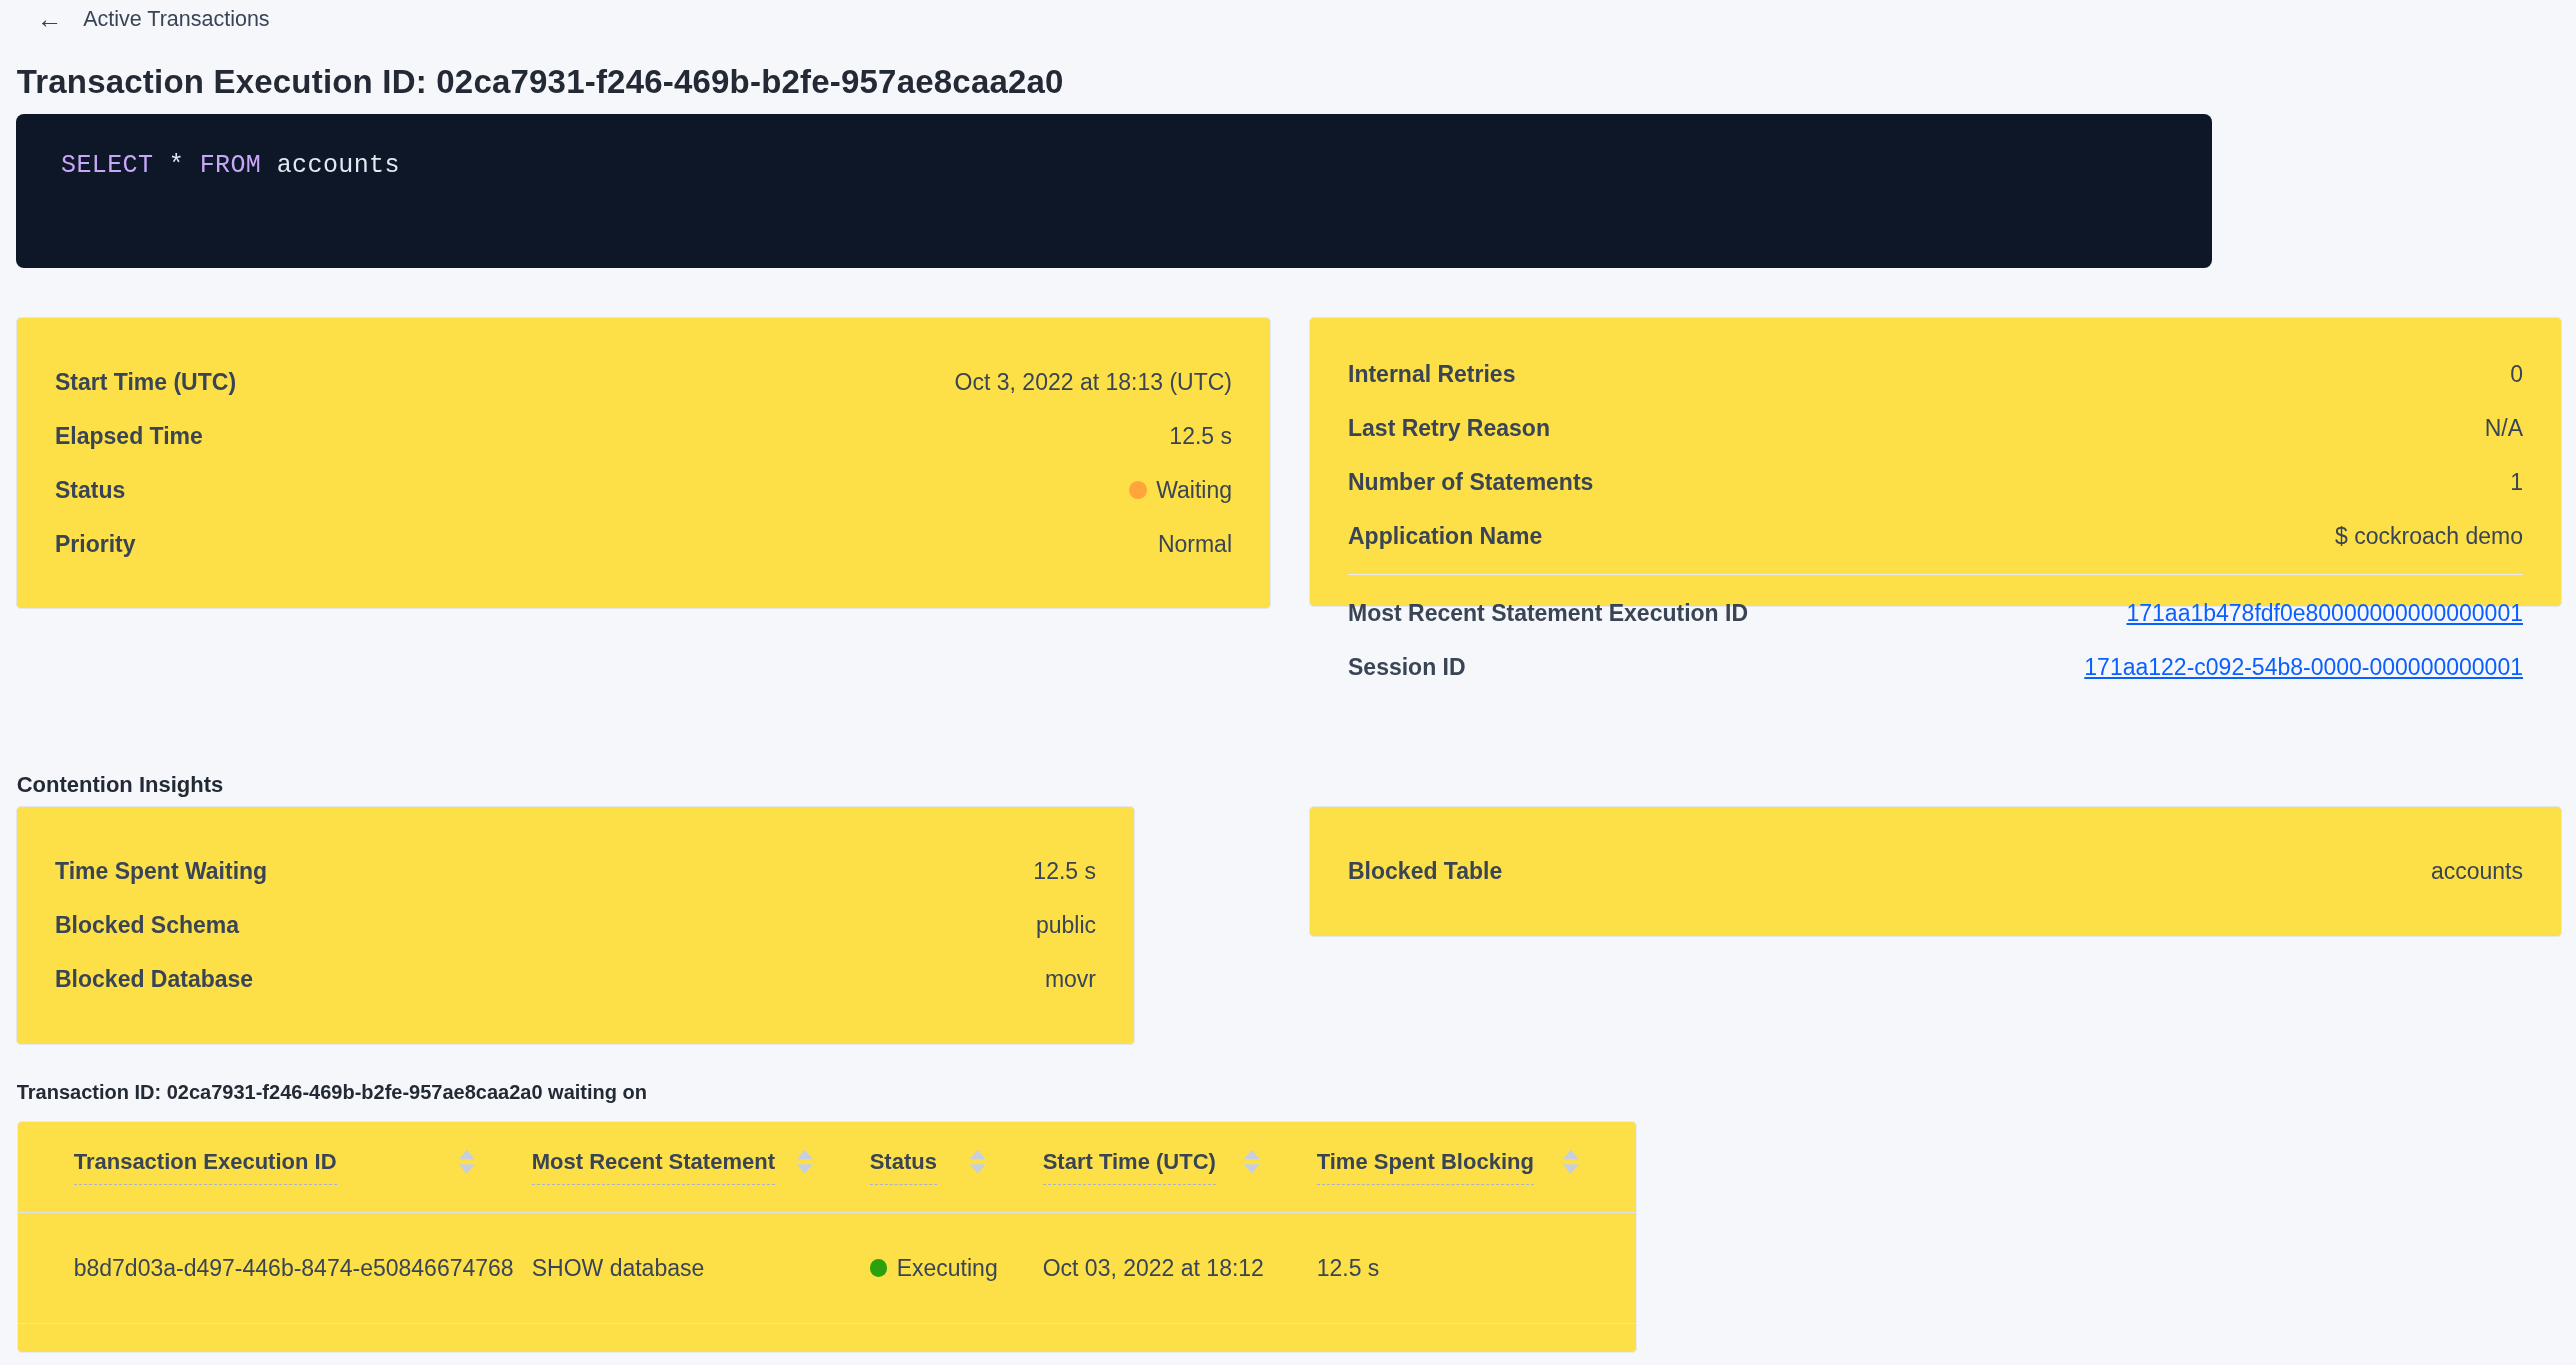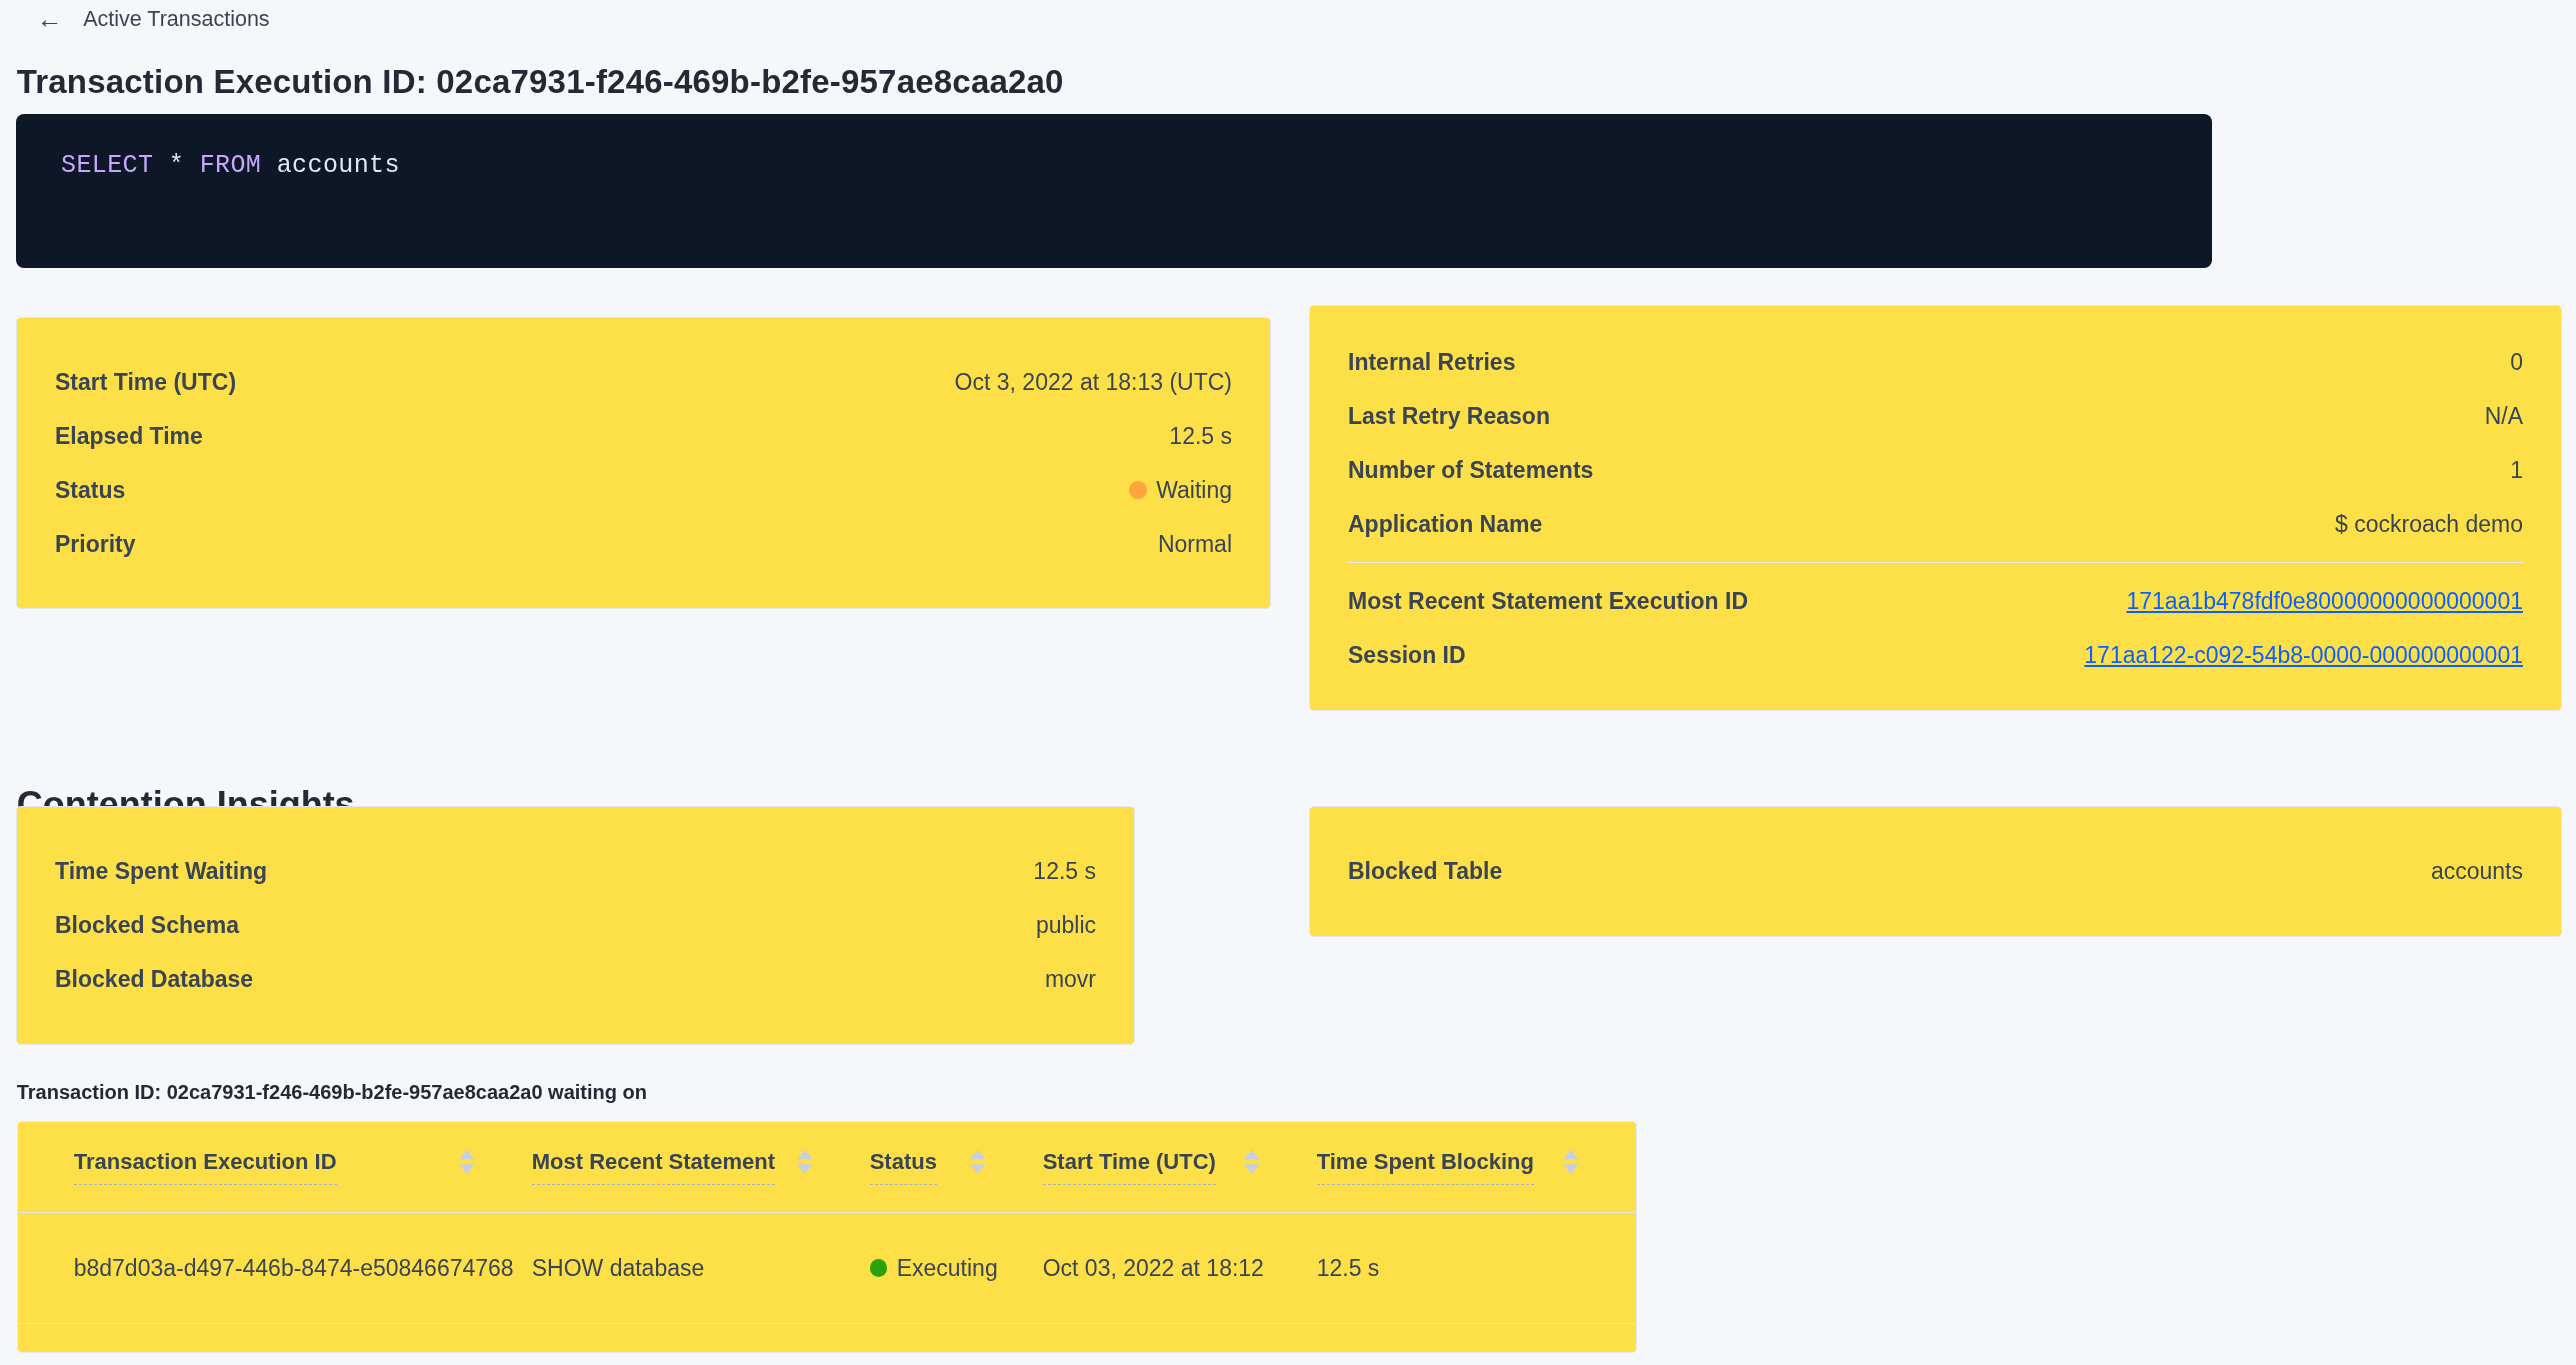--- a/index.html
+++ b/index.html
@@ -46,21 +46,21 @@
   }
   .kv-label{font-weight:700;color:#394455;}
   .kv-value{font-weight:400;color:#394455;text-align:right;}
   .divider{border-top:1.6px solid #E7ECF3;margin:11px 0;}
   a.id-link{color:#0B5FFF;text-decoration:underline;cursor:pointer;}
   .status-inline{display:flex;align-items:center;gap:9.5px;}
   .dot{width:17.5px;height:17.5px;border-radius:50%;display:inline-block;}
   
   .section-heading{
     position:absolute;left:16.7px;
-    font-size:36px;font-weight:700;color:#242A35;
+    font-size:22px;font-weight:700;color:#242A35;
   }
   
   .table-card{
     left:16.7px;top:1121px;width:1620px;height:232px;
     border:0.8px solid #E7ECF3;
   }
   .tbl-header{
     display:grid;grid-template-columns:458px 338px 173px 274px 1fr;
     padding-left:56px;height:91px;align-items:center;
     border-bottom:1.6px solid #DDE3EC;box-sizing:border-box;
@@ -111,21 +111,21 @@
       <span class="dot" style="background-color: rgb(255, 165, 59);"></span>
       <span>Waiting</span>
     </span>
   </div>
   <div class="kv-row">
     <span class="kv-label">Priority</span>
     <span class="kv-value">Normal</span>
   </div>
 </div>
 
-<div class="card" style="left:1309px;top:305px;width:1253px;height:406px;padding:29px 38px;">
+<div class="card" style="left:1309px;top:317px;width:1253px;height:290px;padding:29px 38px;">
   <div class="kv-row">
     <span class="kv-label">Internal Retries</span>
     <span class="kv-value">0</span>
   </div>
   <div class="kv-row">
     <span class="kv-label">Last Retry Reason</span>
     <span class="kv-value">N/A</span>
   </div>
   <div class="kv-row">
     <span class="kv-label">Number of Statements</span>

